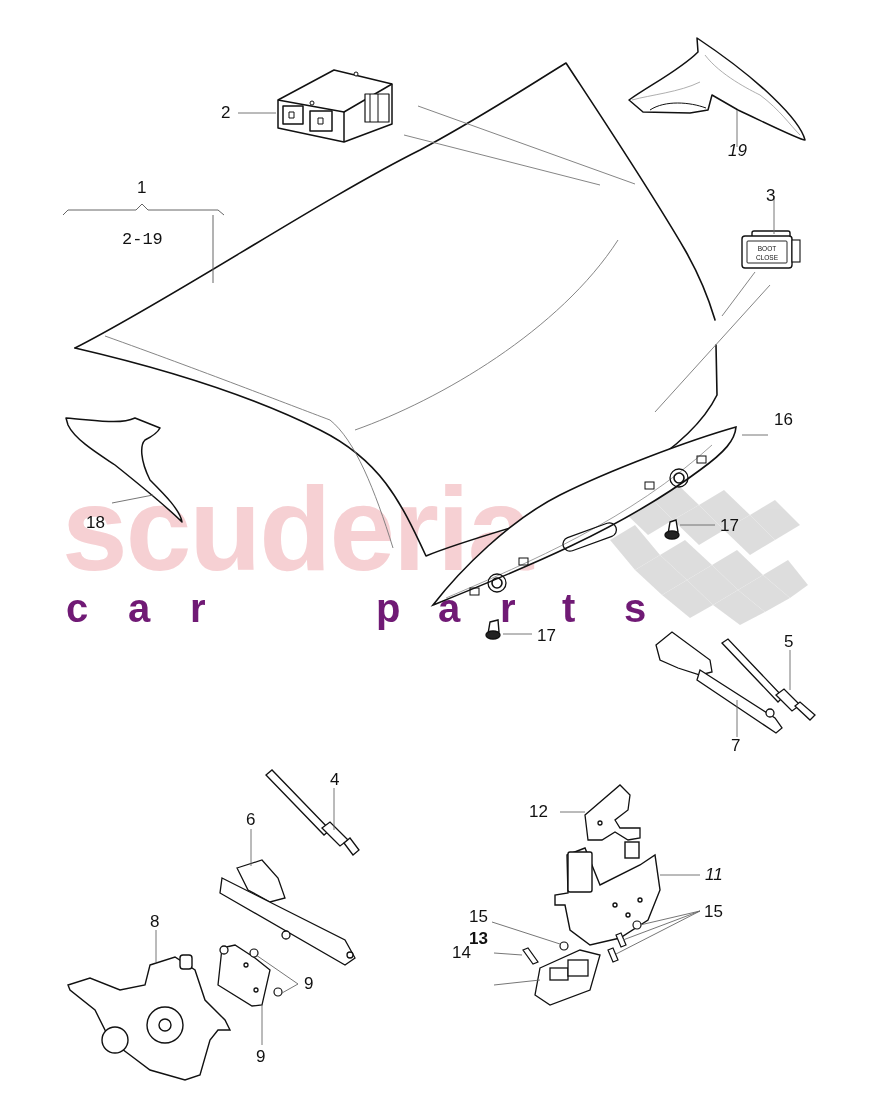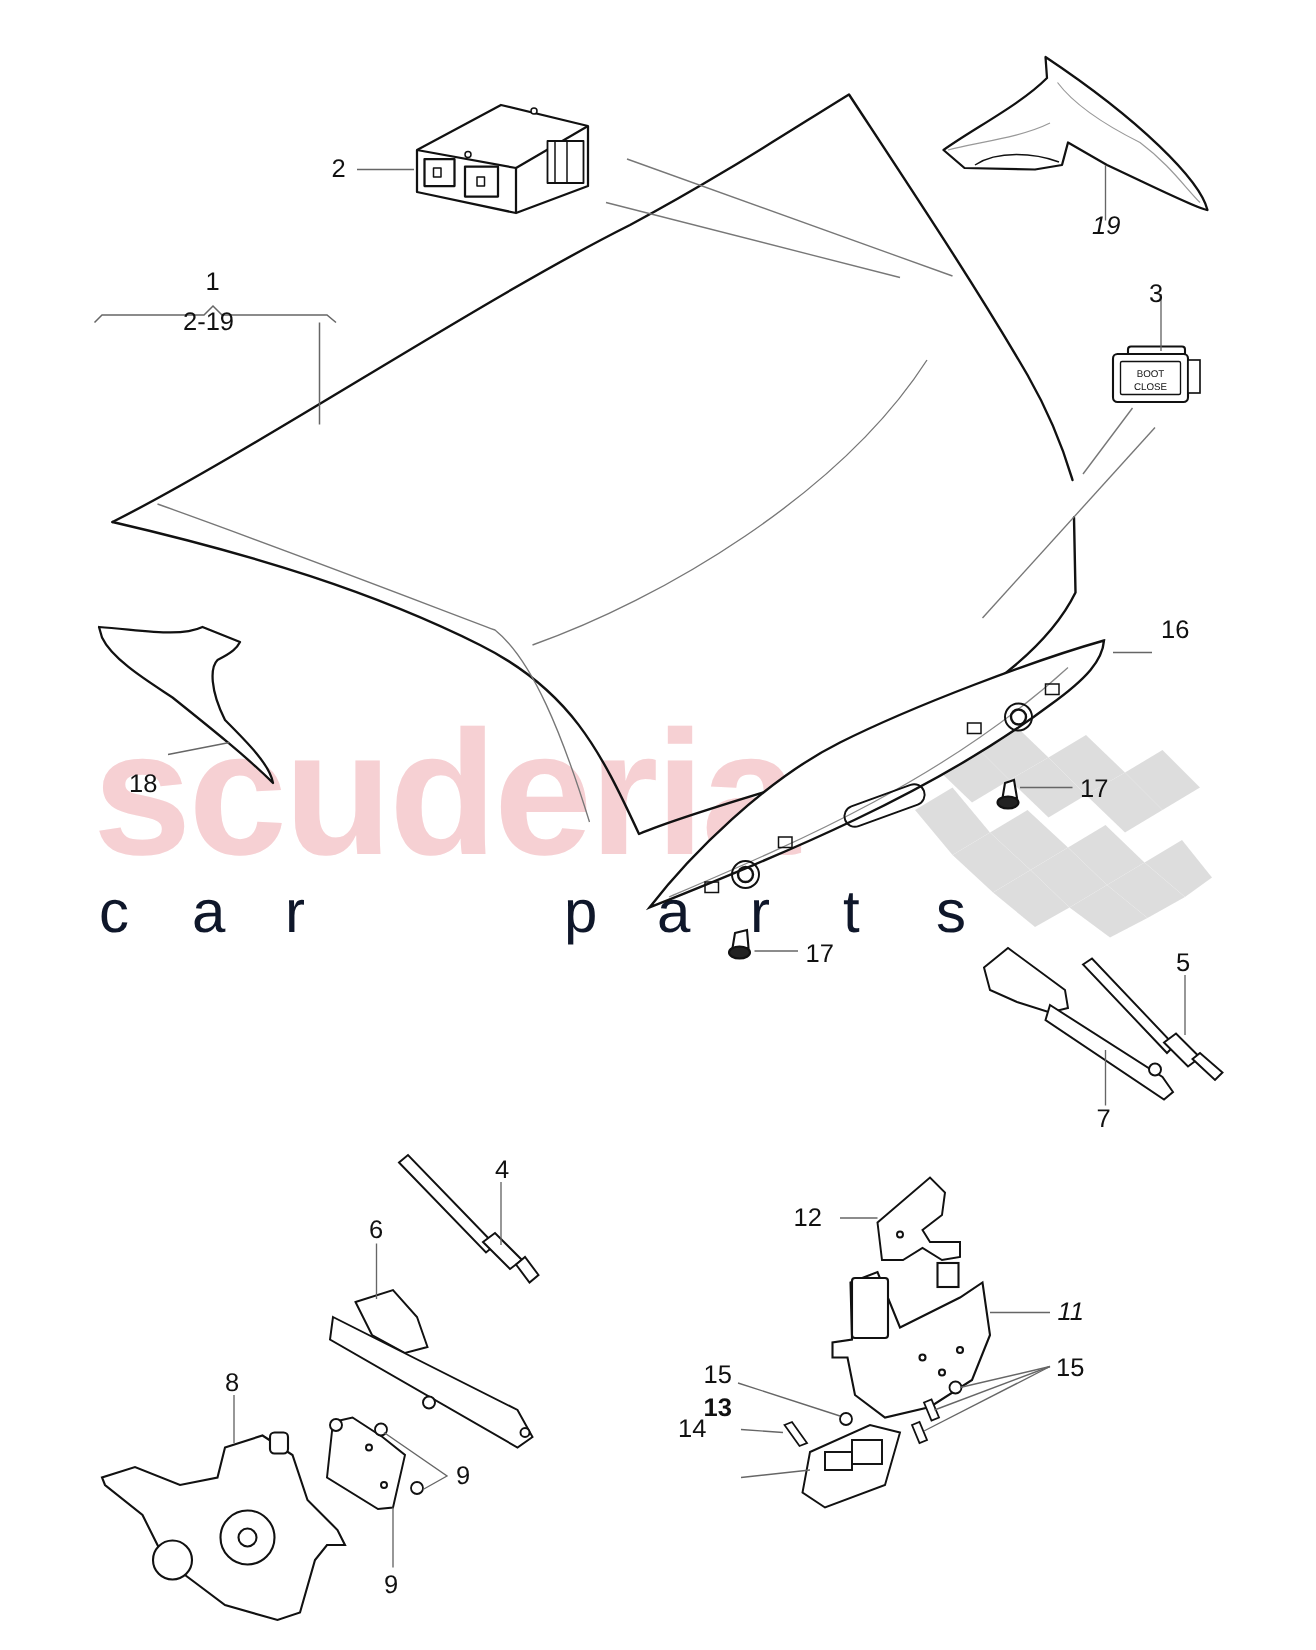--- a/index.html
+++ b/index.html
@@ -1,19 +1,19 @@
 <!DOCTYPE html>
 <html><head>
 <meta charset="utf-8">
 <style>
   html, body { margin: 0; padding: 0; background: #ffffff; }
   body { width: 877px; height: 1100px; position: relative; overflow: hidden; font-family: "Liberation Sans", sans-serif; }
   .canvas { position: absolute; left: 0; top: 0; width: 877px; height: 1100px; }
   .wm-main { position: absolute; left: 62px; top: 470px; font-family: "Liberation Sans", sans-serif; font-weight: bold; font-size: 118px; letter-spacing: -2px; color: #f6d0d3; line-height: 1; white-space: nowrap; }
-  .wm-sub { position: absolute; left: 66px; top: 588px; font-family: "Liberation Sans", sans-serif; font-weight: normal; font-size: 40px; color: #0f172a; line-height: 1; white-space: nowrap; word-spacing: 0; }
+  .wm-sub { position: absolute; left: 66px; top: 588px; font-family: "Liberation Sans", sans-serif; font-weight: bold; font-size: 40px; color: #701a75; line-height: 1; white-space: nowrap; word-spacing: 0; }
   .wm-sub span { display: inline-block; width: 62px; text-align: left; }
   .label { position: absolute; font-family: "Liberation Sans", sans-serif; font-size: 17px; color: #111; line-height: 1; white-space: nowrap; }
   svg text { font-family: "Liberation Sans", sans-serif; }
 </style>
 </head>
 <body>
 
 <div class="canvas">
 
   <div class="wm-main">scuderia</div>
@@ -218,21 +218,21 @@
       <line x1="492" y1="922" x2="560" y2="944"></line>
       <polyline points="700,911 640,925"></polyline>
       <polyline points="700,911 623,940"></polyline>
       <polyline points="700,911 616,954"></polyline>
       <line x1="494" y1="953" x2="522" y2="955"></line>
       <line x1="494" y1="985" x2="540" y2="980"></line>
     </g>
   </svg>
 
   <div class="label" style="left:137px;top:179px;">1</div>
-  <div class="label" style="left:122px;top:206px;">2-19</div>
+  <div class="label" style="left:122px;top:231px;font-family:Liberation Mono, monospace;">2-19</div>
   <div class="label" style="left:221px;top:104px;">2</div>
   <div class="label" style="left:766px;top:187px;">3</div>
   <div class="label" style="left:330px;top:771px;">4</div>
   <div class="label" style="left:784px;top:633px;">5</div>
   <div class="label" style="left:246px;top:811px;">6</div>
   <div class="label" style="left:731px;top:737px;">7</div>
   <div class="label" style="left:150px;top:913px;">8</div>
   <div class="label" style="left:256px;top:1048px;">9</div>
   <div class="label" style="left:304px;top:975px;">9</div>
   <div class="label" style="left:705px;top:866px;font-style:italic;">11</div>

